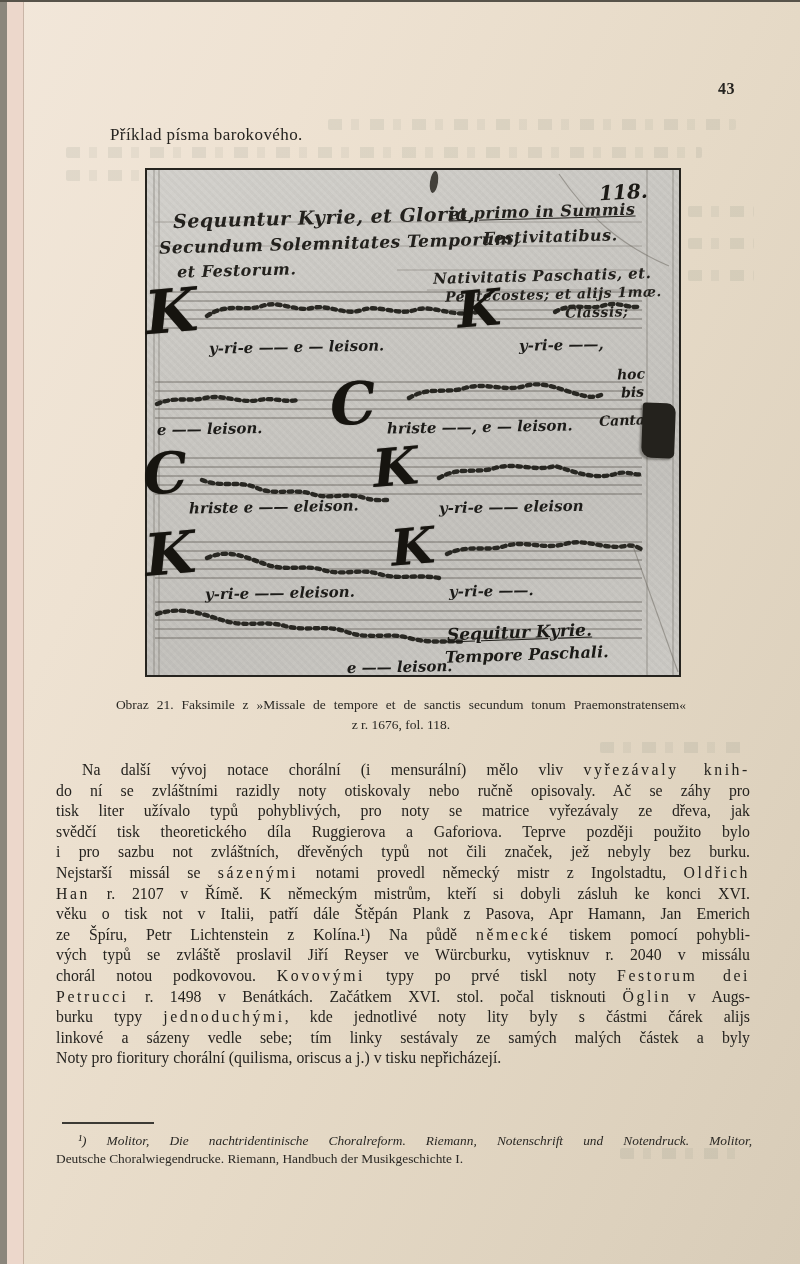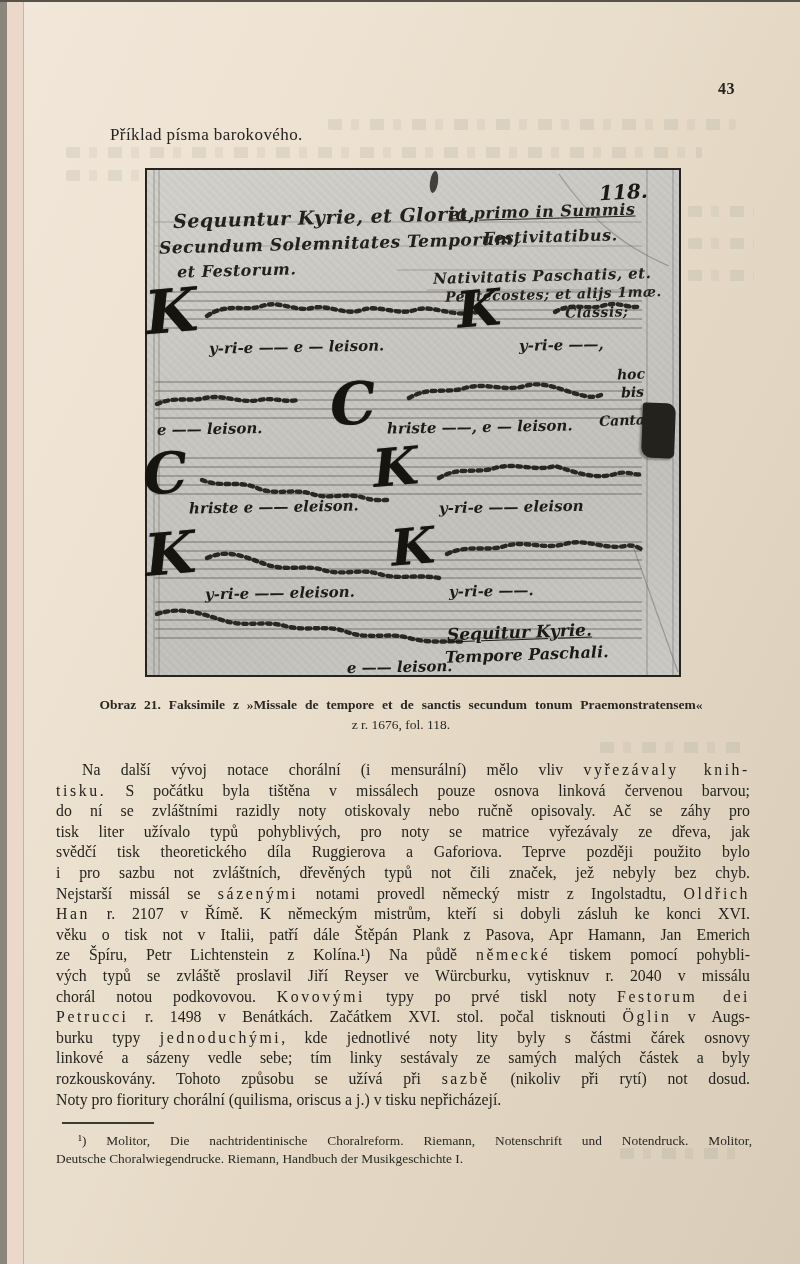--- a/index.html
+++ b/index.html
@@ -36,29 +36,29 @@
     font-weight:700;font-size:17px;color:#1b1a16;white-space:nowrap;transform:rotate(-2deg);
     text-decoration:underline;}
   .rubric2{position:absolute;left:298px;top:475px;font-family:"DejaVu Serif",serif;font-style:italic;
     font-weight:700;font-size:16px;color:#1b1a16;white-space:nowrap;transform:rotate(-2deg);}
   .mnote{position:absolute;font-family:"DejaVu Serif",serif;font-style:italic;font-weight:700;
     font-size:14px;color:#1d1b17;white-space:nowrap;transform:rotate(-2deg);}
 
   
   .caption{position:absolute;left:54px;top:697px;width:694px;text-align:center;
     font-size:13.5px;color:#2a2824;}
-  .caption .c1{word-spacing:4.5px;margin-bottom:4px;font-weight:bold;}
+  .caption .c1{word-spacing:4.5px;margin-bottom:4px;}
   .bodytext{position:absolute;left:56px;top:760px;width:694px;font-size:15.8px;color:#25231f;}
   .bline{line-height:20.6px;text-align:justify;text-align-last:justify;white-space:normal;}
   .bline.last{text-align-last:left;}
   .bline.ind{text-indent:26px;}
   .g{letter-spacing:2.6px;word-spacing:2px;}
   .fnrule{position:absolute;left:62px;top:1122px;width:92px;height:2px;background:#3c3a34;}
   .footnote{position:absolute;left:56px;top:1132px;width:696px;font-size:13.4px;color:#2a2824;}
-  .fn1{line-height:17.5px;text-align:justify;text-align-last:justify;text-indent:22px;}
+  .fn1{line-height:17.5px;text-align:justify;text-align-last:justify;text-indent:22px;font-style:italic;}
   .fn2{line-height:17.5px;}
 
   .ghost{position:absolute;height:11px;filter:blur(.7px);opacity:.4;border-radius:2px;
     background:repeating-linear-gradient(90deg,rgba(110,125,112,.30) 0 14px,rgba(110,125,112,0) 14px 23px,rgba(110,125,112,.22) 23px 31px,rgba(110,125,112,0) 31px 42px);}
 </style>
 </head>
 <body>
 
 <div id="page">
   <div class="edge-left"></div>
@@ -158,35 +158,33 @@
     <div class="blot"></div>
   </div>
 
   <div class="caption">
     <div class="c1">Obraz 21. Faksimile z »Missale de tempore et de sanctis secundum tonum Praemonstratensem«</div>
     <div class="c2">z r. 1676, fol. 118.</div>
   </div>
 
   <div class="bodytext">
       <div class="bline ind"><span>Na další vývoj notace chorální (i mensurální) mělo vliv </span><span class="g">vyřezávaly knih-</span></div>
-      <div class="bline"><span class="g">tisku.</span><span> S počátku byla tištěna v missálech pouze osnova linková červenou barvou;</span></div>
       <div class="bline"><span>do ní se zvláštními razidly noty otiskovaly nebo ručně opisovaly. Ač se záhy pro</span></div>
       <div class="bline"><span>tisk liter užívalo typů pohyblivých, pro noty se matrice vyřezávaly ze dřeva, jak</span></div>
       <div class="bline"><span>svědčí tisk theoretického díla Ruggierova a Gaforiova. Teprve později použito bylo</span></div>
-      <div class="bline"><span>i pro sazbu not zvláštních, dřevěných typů not čili značek, jež nebyly bez chyb.</span></div>
+      <div class="bline"><span>i pro sazbu not zvláštních, dřevěných typů not čili značek, jež nebyly bez burku.</span></div>
       <div class="bline"><span>Nejstarší missál se </span><span class="g">sázenými</span><span> notami provedl německý mistr z Ingolstadtu, </span><span class="g">Oldřich</span></div>
       <div class="bline"><span class="g">Han</span><span> r. 2107 v Římě. K německým mistrům, kteří si dobyli zásluh ke konci XVI.</span></div>
       <div class="bline"><span>věku o tisk not v Italii, patří dále Štěpán Plank z Pasova, Apr Hamann, Jan Emerich</span></div>
       <div class="bline"><span>ze Špíru, Petr Lichtenstein z Kolína.¹) Na půdě </span><span class="g">německé</span><span> tiskem pomocí pohybli-</span></div>
       <div class="bline"><span>vých typů se zvláště proslavil Jiří Reyser ve Würcburku, vytisknuv r. 2040 v missálu</span></div>
       <div class="bline"><span>chorál notou podkovovou. </span><span class="g">Kovovými</span><span> typy po prvé tiskl noty </span><span class="g">Festorum dei</span></div>
       <div class="bline"><span class="g">Petrucci</span><span> r. 1498 v Benátkách. Začátkem XVI. stol. počal tisknouti </span><span class="g">Öglin</span><span> v Augs-</span></div>
-      <div class="bline"><span>burku typy </span><span class="g">jednoduchými</span><span>, kde jednotlivé noty lity byly s částmi čárek osnovy</span></div>
+      <div class="bline"><span>burku typy </span><span class="g">jednoduchými</span><span>, kde jednotlivé noty lity byly s částmi čárek alijs</span></div>
       <div class="bline"><span>linkové a sázeny vedle sebe; tím linky sestávaly ze samých malých částek a byly</span></div>
-      <div class="bline"><span>rozkouskovány. Tohoto způsobu se užívá při </span><span class="g">sazbě</span><span> (nikoliv při rytí) not dosud.</span></div>
       <div class="bline last"><span>Noty pro fioritury chorální (quilisma, oriscus a j.) v tisku nepřicházejí.</span></div>
     </div>
 
   <div class="fnrule"></div>
   <div class="footnote">
     <div class="fn1">¹) Molitor, Die nachtridentinische Choralreform. Riemann, Notenschrift und Notendruck. Molitor,</div>
     <div class="fn2">Deutsche Choralwiegendrucke. Riemann, Handbuch der Musikgeschichte I.</div>
   </div>
 </div>
 

